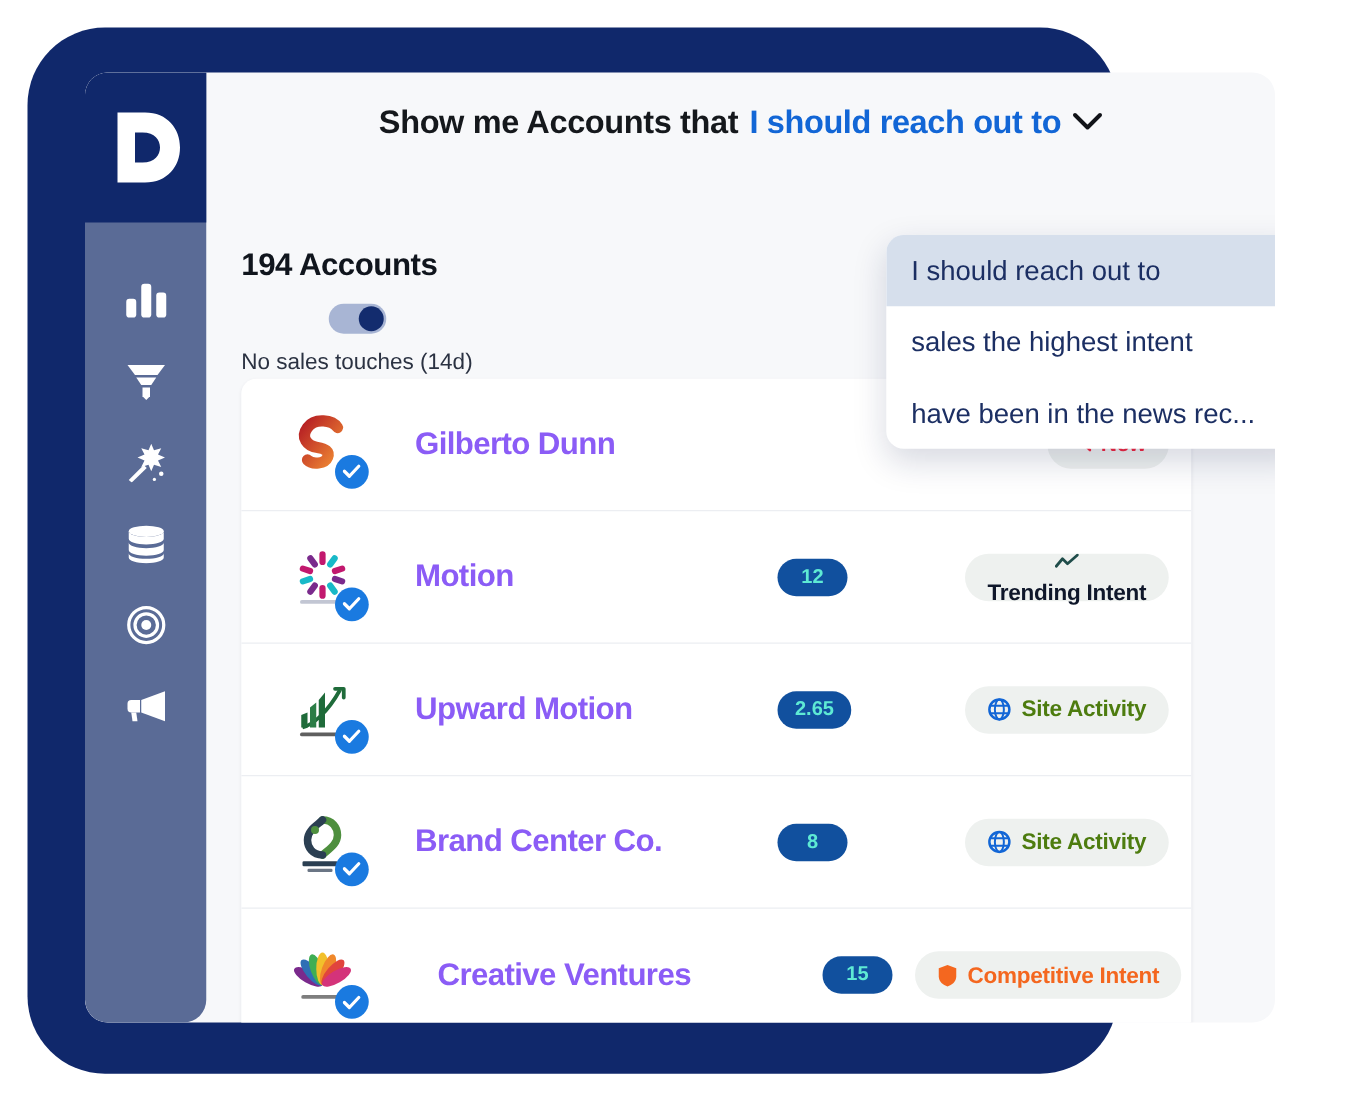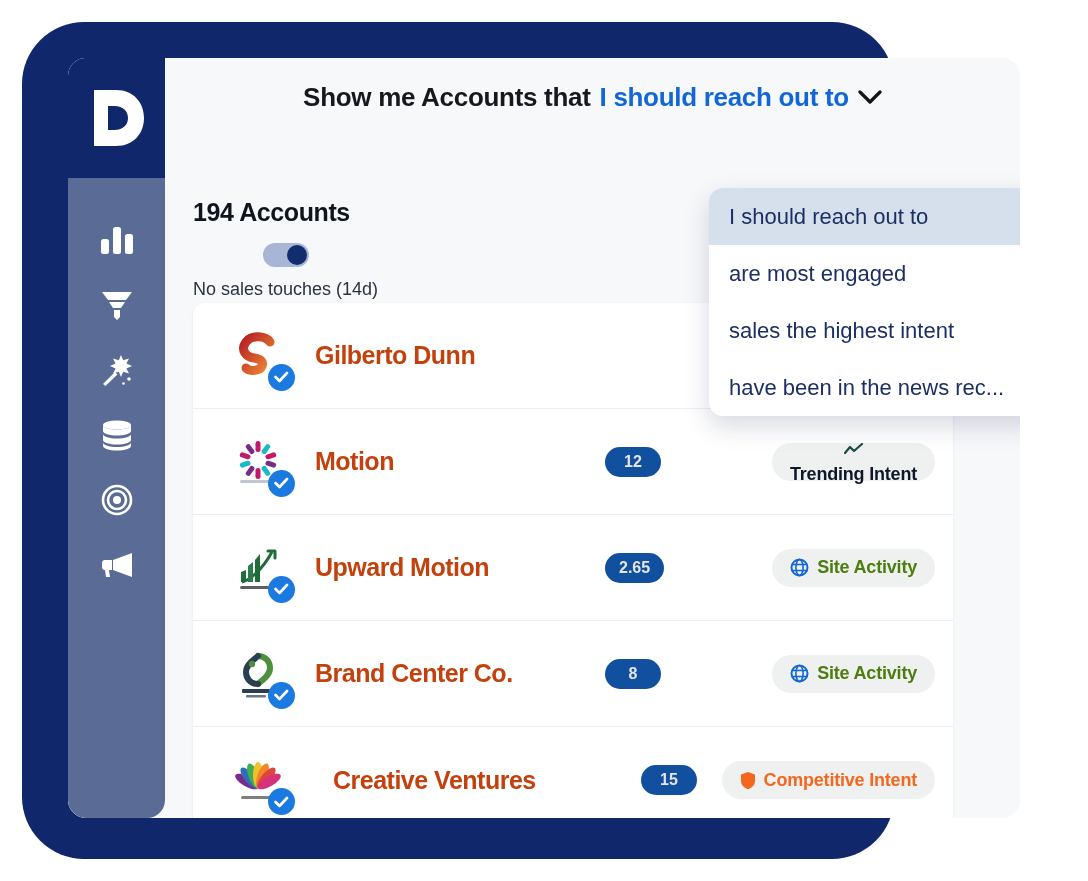--- a/index.html
+++ b/index.html
@@ -214,37 +214,37 @@
     height: 27px;
     border-radius: 50%;
     background: #1a7ae0;
     display: flex;
     align-items: center;
     justify-content: center;
   }
   .verified-badge svg { display: block; }
 
   .account-name {
-    margin-left: 28px;
+    margin-left: 45px;
     font-size: 25px;
     font-weight: bold;
-    color: #c2410c;
+    color: #8b5cf6;
     letter-spacing: -0.5px;
     width: 290px;
     flex: none;
   }
 
   .score-pill {
     flex: none;
     min-width: 56px;
     height: 30px;
     padding: 0 14px;
     border-radius: 15px;
     background: #11509e;
-    color: #e5e5e5;
+    color: #5eead4;
     font-size: 16px;
     font-weight: bold;
     display: flex;
     align-items: center;
     justify-content: center;
     box-sizing: border-box;
   }
 
   .tag-slot {
     flex: 1;
@@ -606,20 +606,19 @@
               </span>
               <span>Competitive Intent</span>
             </div>
           </div>
         </div>
 
       </div>
 
       <div id="question-dropdown">
         <div class="dropdown-item selected">I should reach out to</div>
-        <div class="dropdown-item">are most engaged</div>
         <div class="dropdown-item">sales the highest intent</div>
         <div class="dropdown-item">have been in the news rec...</div>
       </div>
 
     </div>
   </div>
 </div>
 
 </body></html>

